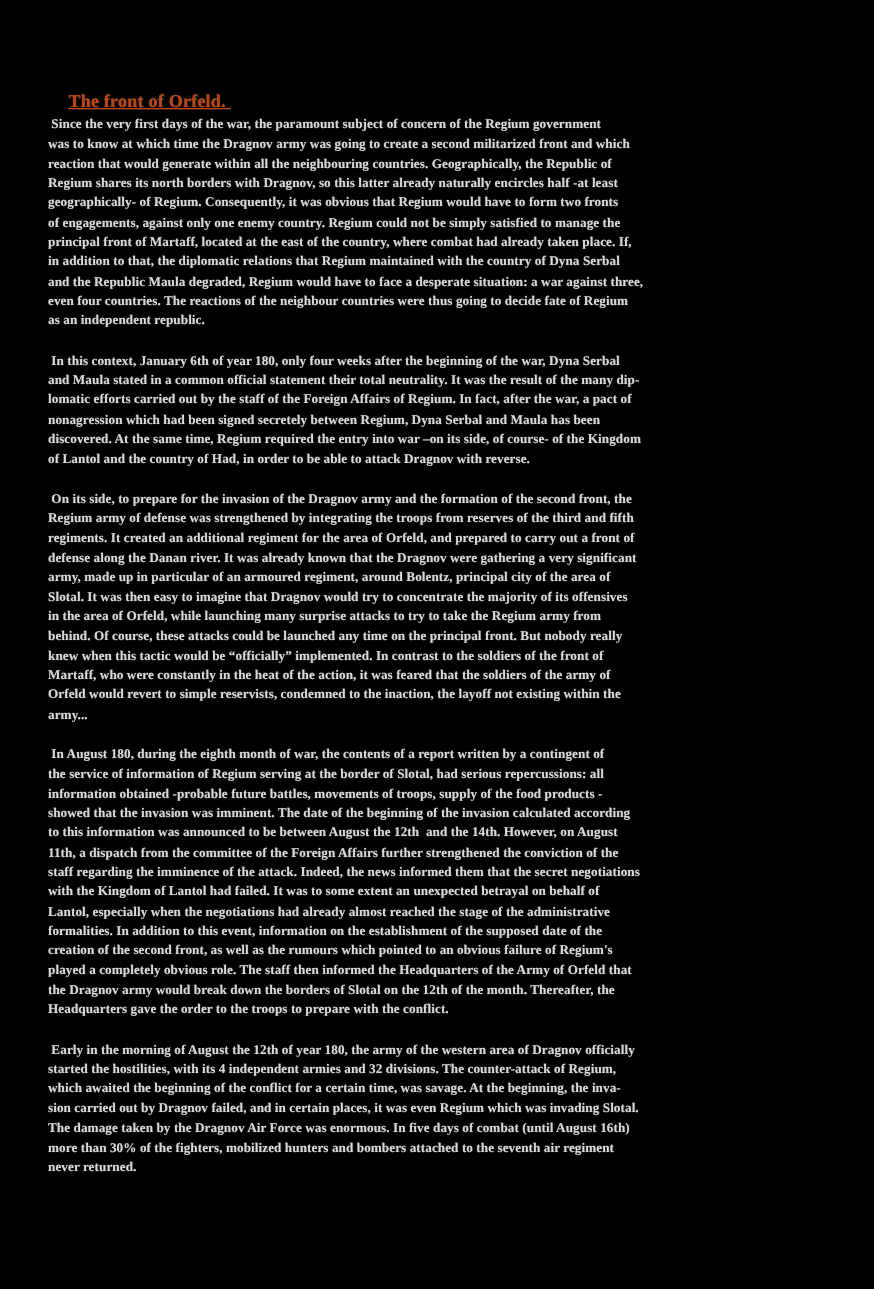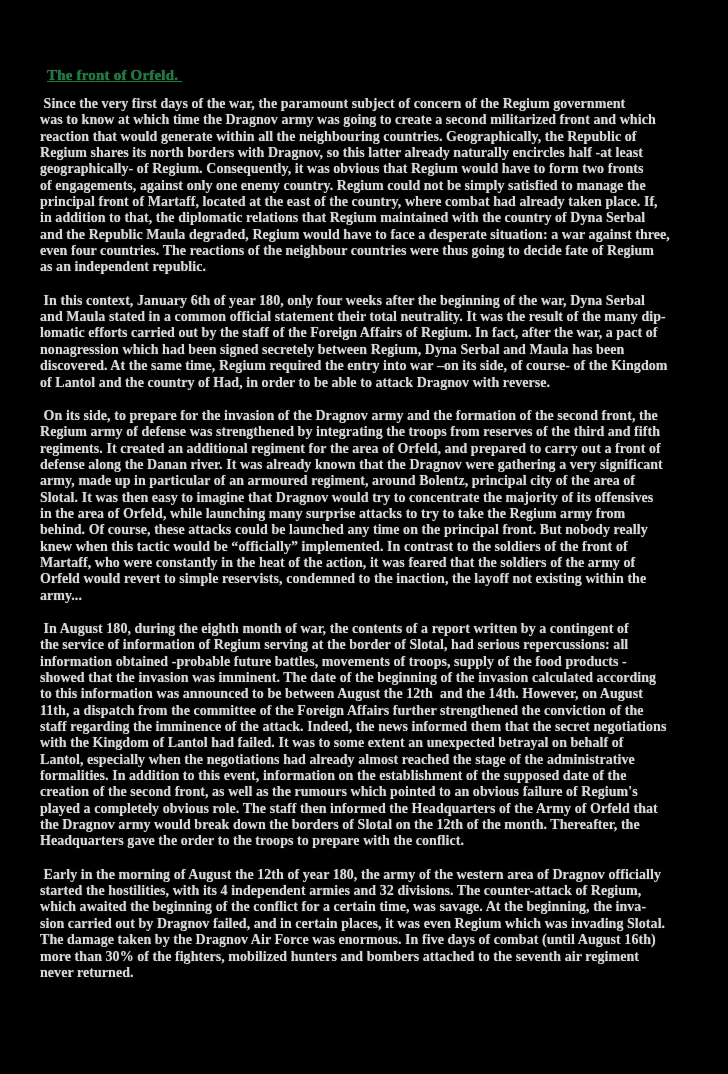--- a/index.html
+++ b/index.html
@@ -14,38 +14,38 @@
     background: #000000;
     overflow: hidden;
     font-family: "Liberation Serif", "DejaVu Serif", serif;
     font-weight: bold;
     color: #d8d8d8;
   }
   .doc-title {
     position: absolute;
     left: 45px;
     top: 64px;
-    margin: 2px;
+    margin: 12px;
     font-size: 15px;
     line-height: 18px;
     letter-spacing: 0.2px;
     text-decoration: underline;
     white-space: pre;
-    color: #15803d;
+    color: #c2410c;
     text-shadow: 0 0 1px rgba(235,235,235,0.5);
   }
   .doc-body {
     position: absolute;
     left: 40px;
     top: 96px;
     width: 660px;
   }
   .para {
     margin: 0 0 17px 0;
-    font-size: 14px;
+    font-size: 11px;
     line-height: 16.35px;
     letter-spacing: 0.05px;
     white-space: pre;
     text-shadow: 0 0 1px rgba(230,230,230,0.45);
   }
 </style>
 </head>
 <body>
 
 <div class="page">

